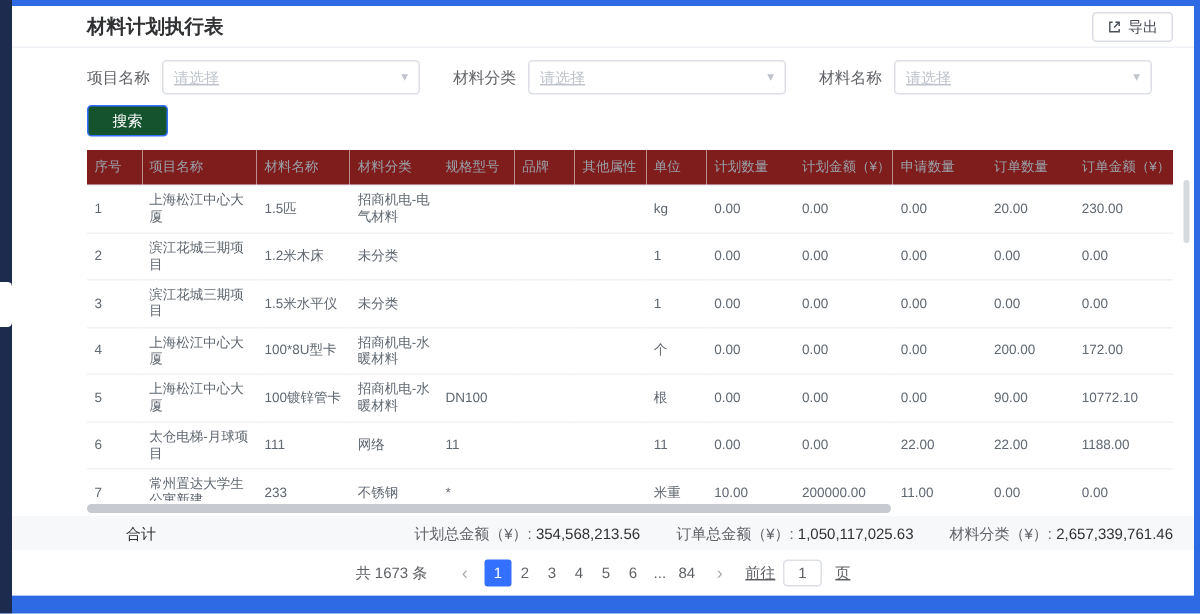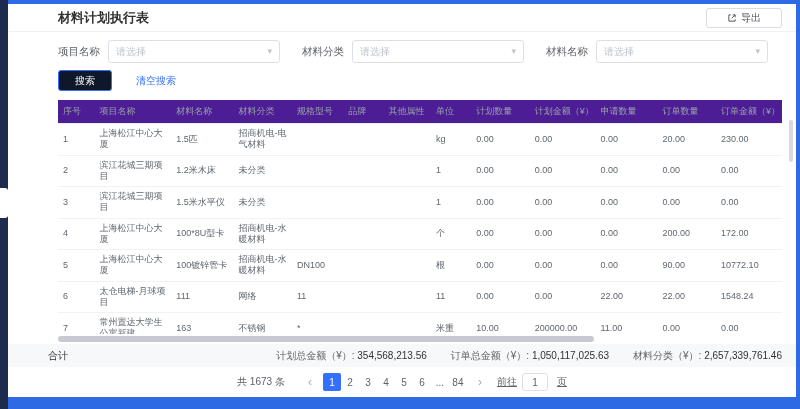--- a/index.html
+++ b/index.html
@@ -16,62 +16,62 @@
 
   .content {
     position: absolute; left: 8px; top: 4px; right: 4px; bottom: 12px;
     background: #ffffff; overflow: hidden; display: flex; flex-direction: column;
   }
 
   
   .topbar { height: 28px; flex: 0 0 28px; display: flex; align-items: center; justify-content: space-between;
             padding: 0 14px 0 50px; border-bottom: 1px solid #f0f1f5; }
   .title { font-size: 13px; font-weight: bold; color: #303133; }
-  .export-btn { display: inline-flex; align-items: center; gap: 4px; height: 20px; padding: 0 20px;
+  .export-btn { display: inline-flex; align-items: center; gap: 4px; height: 20px; padding: 0 9px;
                 background: #fff; border: 1px solid #d9dce3; border-radius: 3px; color: #4a4f57;
                 font-size: 10px; cursor: pointer; font-family: inherit; }
   .export-icon { display: inline-flex; }
 
   
   .filterbar { padding: 8px 14px 7px 50px; flex: 0 0 auto; }
   .filter-row { display: flex; align-items: center; gap: 22px; }
   .filter-group { display: flex; align-items: center; }
   .f-label { font-size: 10.5px; color: #606266; margin-right: 8px; white-space: nowrap; }
   .f-select { width: 172px; height: 23px; border: 1px solid #dcdfe6; border-radius: 3px;
               display: flex; align-items: center; justify-content: space-between;
               padding: 0 7px; cursor: pointer; background: #fff; }
-  .f-ph { font-size: 10px; color: #bfc4cc; }
+  .f-ph { font-size: 10px; color: #bfc4cc; text-decoration: underline; }
   .f-chevron { font-size: 9px; color: #c0c4cc; line-height: 1; }
   .action-row { margin-top: 7px; display: flex; align-items: center; gap: 12px; }
-  .btn-primary { height: 21px; padding: 0 16px; background: #0f172a; border: 1px solid #3370ff;
+  .btn-primary { height: 21px; padding: 0 16px; background: #14532d; border: 1px solid #3370ff;
                  color: #fff; border-radius: 3px; font-size: 10px; cursor: pointer; font-family: inherit; }
   .btn-plain { height: 21px; padding: 0 12px; background: #fff; border: none;
                color: #3370ff; border-radius: 3px; font-size: 10px; cursor: pointer; font-family: inherit; }
 
   
   .table-wrap { flex: 1 1 auto; padding: 2px 14px 0 50px; overflow: hidden; position: relative; }
   table.grid { width: 100%; border-collapse: collapse; table-layout: fixed; }
   .c1{width:5%} .c2{width:10.5%} .c3{width:8.5%} .c4{width:8%} .c5{width:7%} .c6{width:5.5%}
   .c7{width:6.5%} .c8{width:5.5%} .c9{width:8%} .c10{width:9%} .c11{width:8.5%} .c12{width:8%} .c13{width:9%}
-  th { background: #4c1d95; color: #9aa0a8; font-weight: normal; font-size: 9px; text-align: left;
+  th { background: #7f1d1d; color: #9aa0a8; font-weight: normal; font-size: 9px; text-align: left;
        padding: 5px 5px; border-bottom: 1px solid #ebeef5; white-space: nowrap; overflow: hidden; }
   td { font-size: 9px; color: #5f6770; padding: 4px 5px; border-bottom: 1px solid #f0f2f5;
        line-height: 1.25; word-break: break-all; vertical-align: middle; height: 24px; }
   tbody tr { background: #fff; }
   .vscroll { position: absolute; right: 3px; top: 22px; width: 4px; height: 42px;
              background: #d7dade; border-radius: 2px; cursor: pointer; }
 
   
   .hscroll { flex: 0 0 8px; margin: 1px 14px 1px 50px; position: relative; }
   .hthumb { position: absolute; left: 0; top: 1px; height: 6px; width: 74%;
             background: #c7cbd1; border-radius: 3px; cursor: pointer; }
 
   
   .summary { flex: 0 0 23px; background: #f7f8fa; display: flex; align-items: center;
-             padding: 0 14px 0 40px; font-size: 10px; }
+             padding: 0 14px 0 76px; font-size: 10px; }
   .sum-label { color: #303133; }
   .sum-items { margin-left: auto; display: flex; gap: 24px; }
   .sum-item { white-space: nowrap; }
   .sum-l { color: #606266; }
   .sum-v { color: #303133; font-weight: normal; }
 
   
   .pager { flex: 0 0 30px; display: flex; align-items: center; justify-content: center; gap: 5px;
            font-size: 10px; color: #606266; background: #fff; }
   .total { margin-right: 12px; color: #606266; }
@@ -126,21 +126,20 @@
         <div class="filter-group">
           <span class="f-label">材料名称</span>
           <div class="f-select">
             <span class="f-ph">请选择</span>
             <span class="f-chevron">▾</span>
           </div>
         </div>
       </div>
     <div class="action-row">
       <button class="btn-primary">搜索</button>
-      <button class="btn-plain">清空搜索</button>
     </div>
   </section>
 
   <section class="table-wrap">
     <table class="grid">
       <colgroup>
         <col class="c1">
           <col class="c2">
           <col class="c3">
           <col class="c4">
@@ -253,26 +252,26 @@
             <td>111</td>
             <td>网络</td>
             <td>11</td>
             <td></td>
             <td></td>
             <td>11</td>
             <td>0.00</td>
             <td>0.00</td>
             <td>22.00</td>
             <td>22.00</td>
-            <td>1548.24</td>
+            <td>1188.00</td>
           </tr>
           <tr>
             <td>7</td>
             <td>常州置达大学生公寓新建</td>
-            <td>163</td>
+            <td>233</td>
             <td>不锈钢</td>
             <td>*</td>
             <td></td>
             <td></td>
             <td>米重</td>
             <td>10.00</td>
             <td>200000.00</td>
             <td>11.00</td>
             <td>0.00</td>
             <td>0.00</td>

